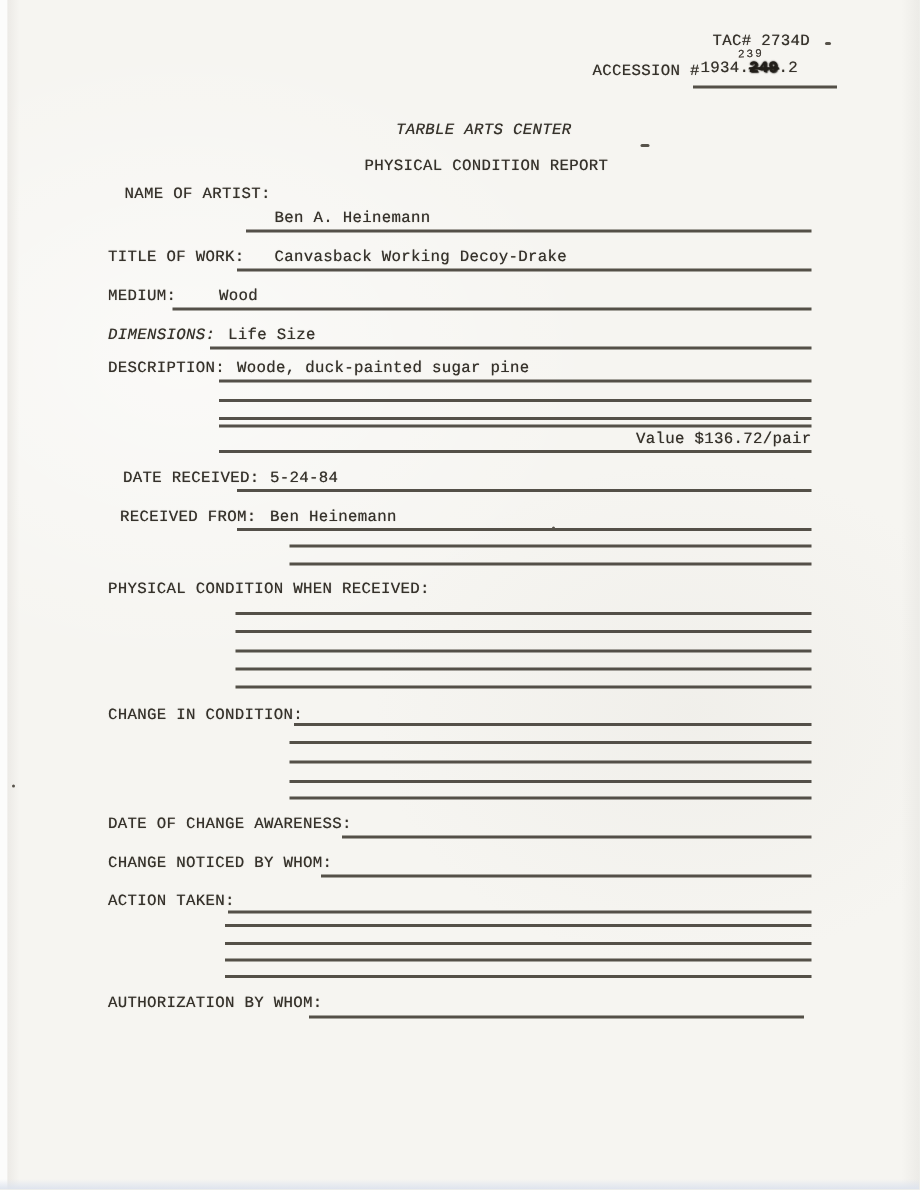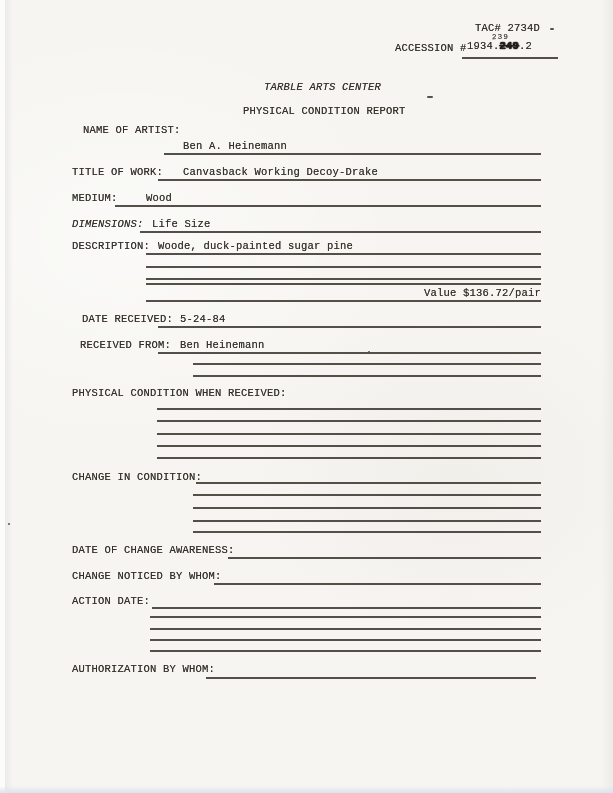--- a/index.html
+++ b/index.html
@@ -97,21 +97,21 @@
   <div class="rule" style="left:193px;top:507px;width:348px;"></div>
   <div class="rule" style="left:193px;top:520px;width:348px;"></div>
   <div class="rule" style="left:193px;top:531px;width:348px;"></div>
 
   <span class="t" style="left:72px;top:545px;">DATE OF CHANGE AWARENESS:</span>
   <div class="rule" style="left:228px;top:557px;width:313px;"></div>
 
   <span class="t" style="left:72px;top:571px;">CHANGE NOTICED BY WHOM:</span>
   <div class="rule" style="left:214px;top:583px;width:327px;"></div>
 
-  <span class="t" style="left:72px;top:596px;">ACTION DATE:</span>
+  <span class="t" style="left:72px;top:596px;">ACTION TAKEN:</span>
   <div class="rule" style="left:152px;top:607px;width:389px;"></div>
   <div class="rule" style="left:150px;top:616px;width:391px;"></div>
   <div class="rule" style="left:150px;top:628px;width:391px;"></div>
   <div class="rule" style="left:150px;top:639px;width:391px;"></div>
   <div class="rule" style="left:150px;top:650px;width:391px;"></div>
 
   <span class="t" style="left:72px;top:664px;">AUTHORIZATION BY WHOM:</span>
   <div class="rule" style="left:206px;top:677px;width:330px;"></div>
 
   <div class="speck" style="left:550px;top:28px;width:4px;height:2px;"></div>

